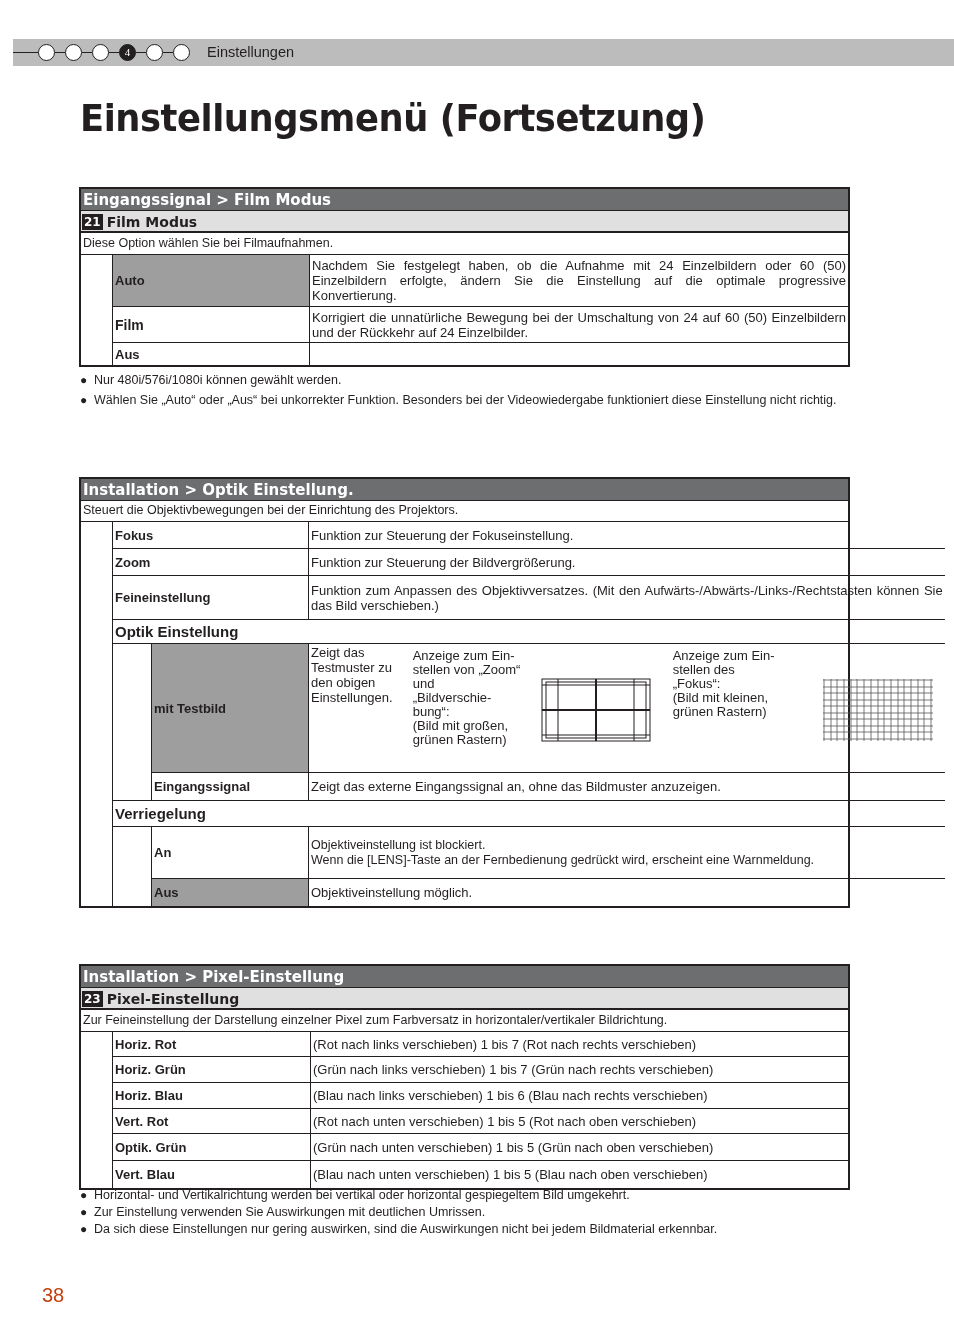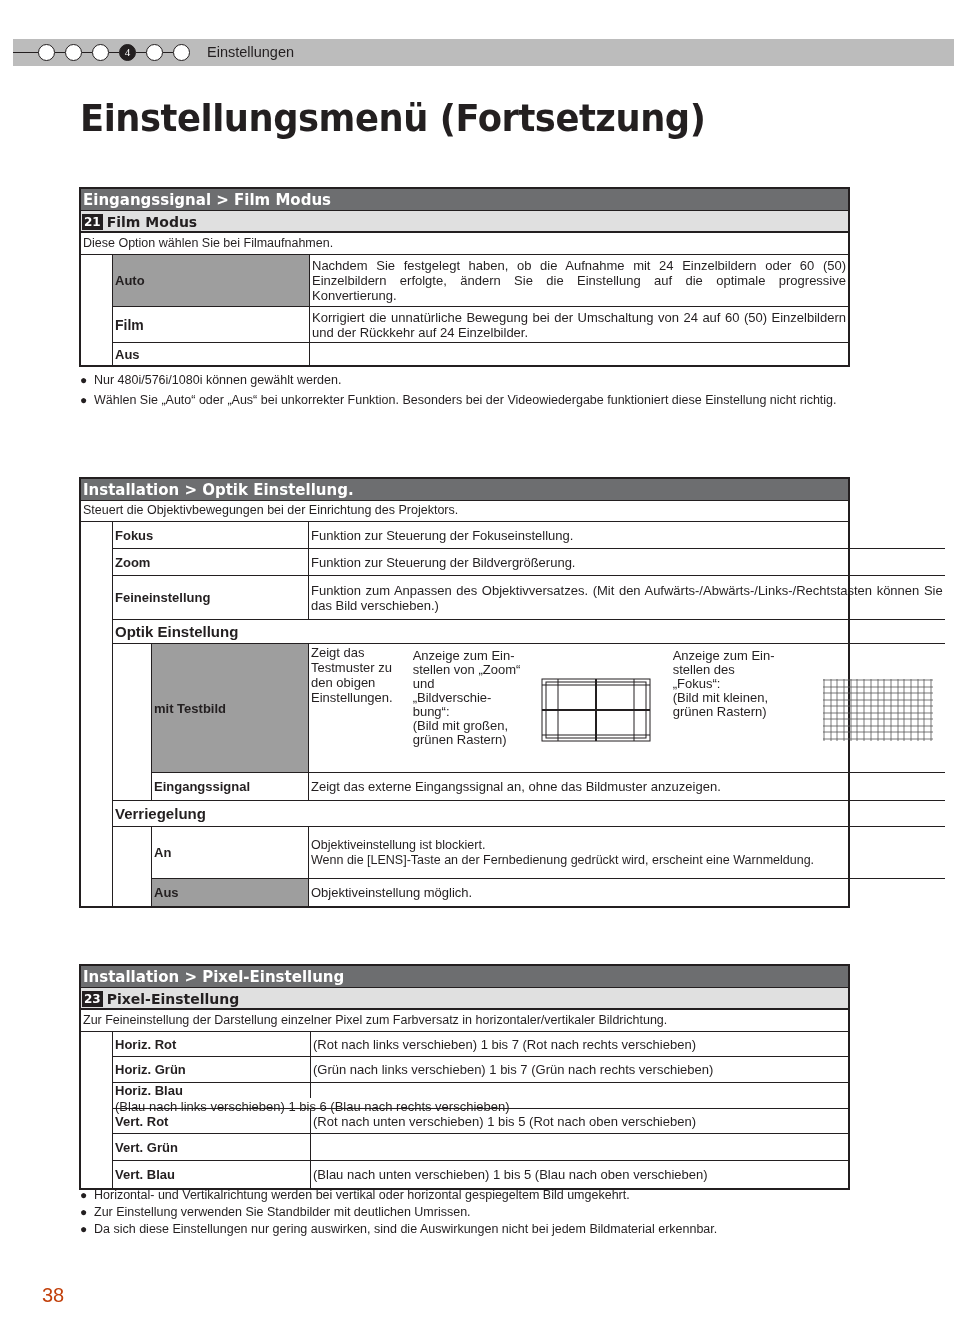--- a/index.html
+++ b/index.html
@@ -228,47 +228,48 @@
     <div class="indent"></div>
     <div class="subrows">
       <div class="sr" style="height:24px;">
           <div class="lbl" style="width:198px;">Horiz. Rot</div>
           <div class="val">(Rot nach links verschieben) 1 bis 7 (Rot nach rechts verschieben)</div>
         </div>
       <div class="sr" style="height:25px;">
           <div class="lbl" style="width:198px;">Horiz. Grün</div>
           <div class="val">(Grün nach links verschieben) 1 bis 7 (Grün nach rechts verschieben)</div>
         </div>
-      <div class="sr" style="height:25px;flex-direction:column;">
+      <div class="sr" style="height:25px;">
           <div class="lbl" style="width:198px;">Horiz. Blau</div>
           <div class="val">(Blau nach links verschieben) 1 bis 6 (Blau nach rechts verschieben)</div>
         </div>
       <div class="sr" style="height:24px;">
           <div class="lbl" style="width:198px;">Vert. Rot</div>
           <div class="val">(Rot nach unten verschieben) 1 bis 5 (Rot nach oben verschieben)</div>
         </div>
       <div class="sr" style="height:26px;">
-          <div class="lbl" style="width:198px;">Vert. Grün</div>
+          <div class="lbl" style="width:198px;">Optik. Grün</div>
+          <div class="val">(Grün nach unten verschieben) 1 bis 5 (Grün nach oben verschieben)</div>
         </div>
       <div class="sr" style="height:27px;">
           <div class="lbl" style="width:198px;">Vert. Blau</div>
           <div class="val">(Blau nach unten verschieben) 1 bis 5 (Blau nach oben verschieben)</div>
         </div>
     </div>
   </div>
 </div>
 
 <div class="notes" style="top:1187px;line-height:17px;">
   <div class="note">
       <span class="bullet">●</span>
       <span>Horizontal- und Vertikalrichtung werden bei vertikal oder horizontal gespiegeltem Bild umgekehrt.</span>
     </div>
   <div class="note">
       <span class="bullet">●</span>
-      <span>Zur Einstellung verwenden Sie Standbilder mit deutlichen Umrissen.</span>
+      <span>Zur Einstellung verwenden Sie Auswirkungen mit deutlichen Umrissen.</span>
     </div>
   <div class="note">
       <span class="bullet">●</span>
       <span>Da sich diese Einstellungen nur gering auswirken, sind die Auswirkungen nicht bei jedem Bildmaterial erkennbar.</span>
     </div>
 </div>
 
 <div class="page-num">38</div>
 
 </body></html>

